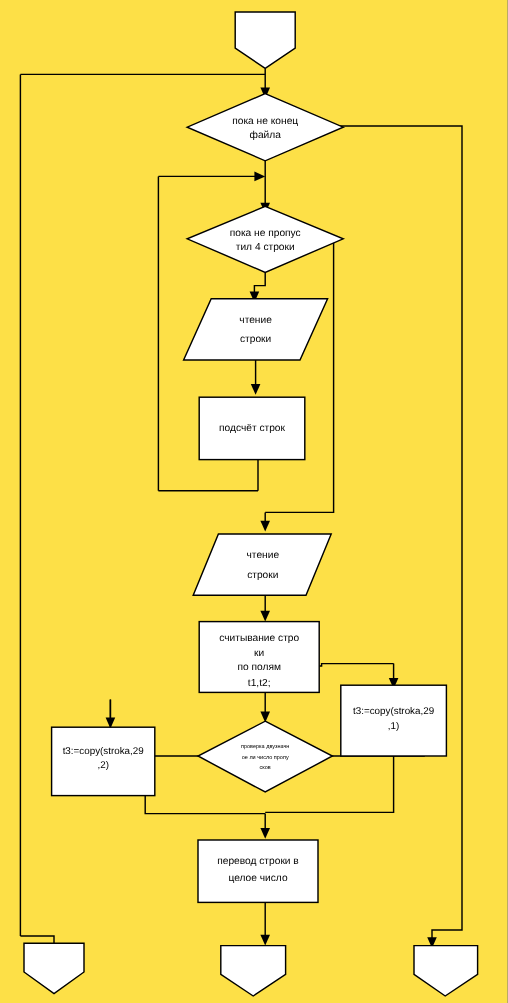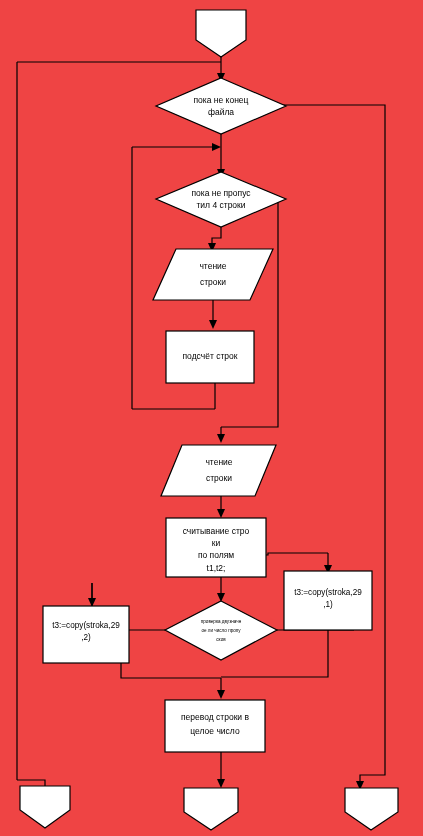--- a/index.html
+++ b/index.html
@@ -10,21 +10,21 @@
   body {
     width: 423px;
     height: 836px;
     overflow: hidden;
     font-family: "Liberation Sans", sans-serif;
   }
   #flowchart-root {
     position: relative;
     width: 423px;
     height: 836px;
-    background: #ef4444;
+    background: #fde047;
   }
   svg#flow-svg {
     display: block;
     width: 423px;
     height: 836px;
   }
   .node-shape {
     fill: #ffffff;
     stroke: #000000;
     stroke-width: 1.2;

